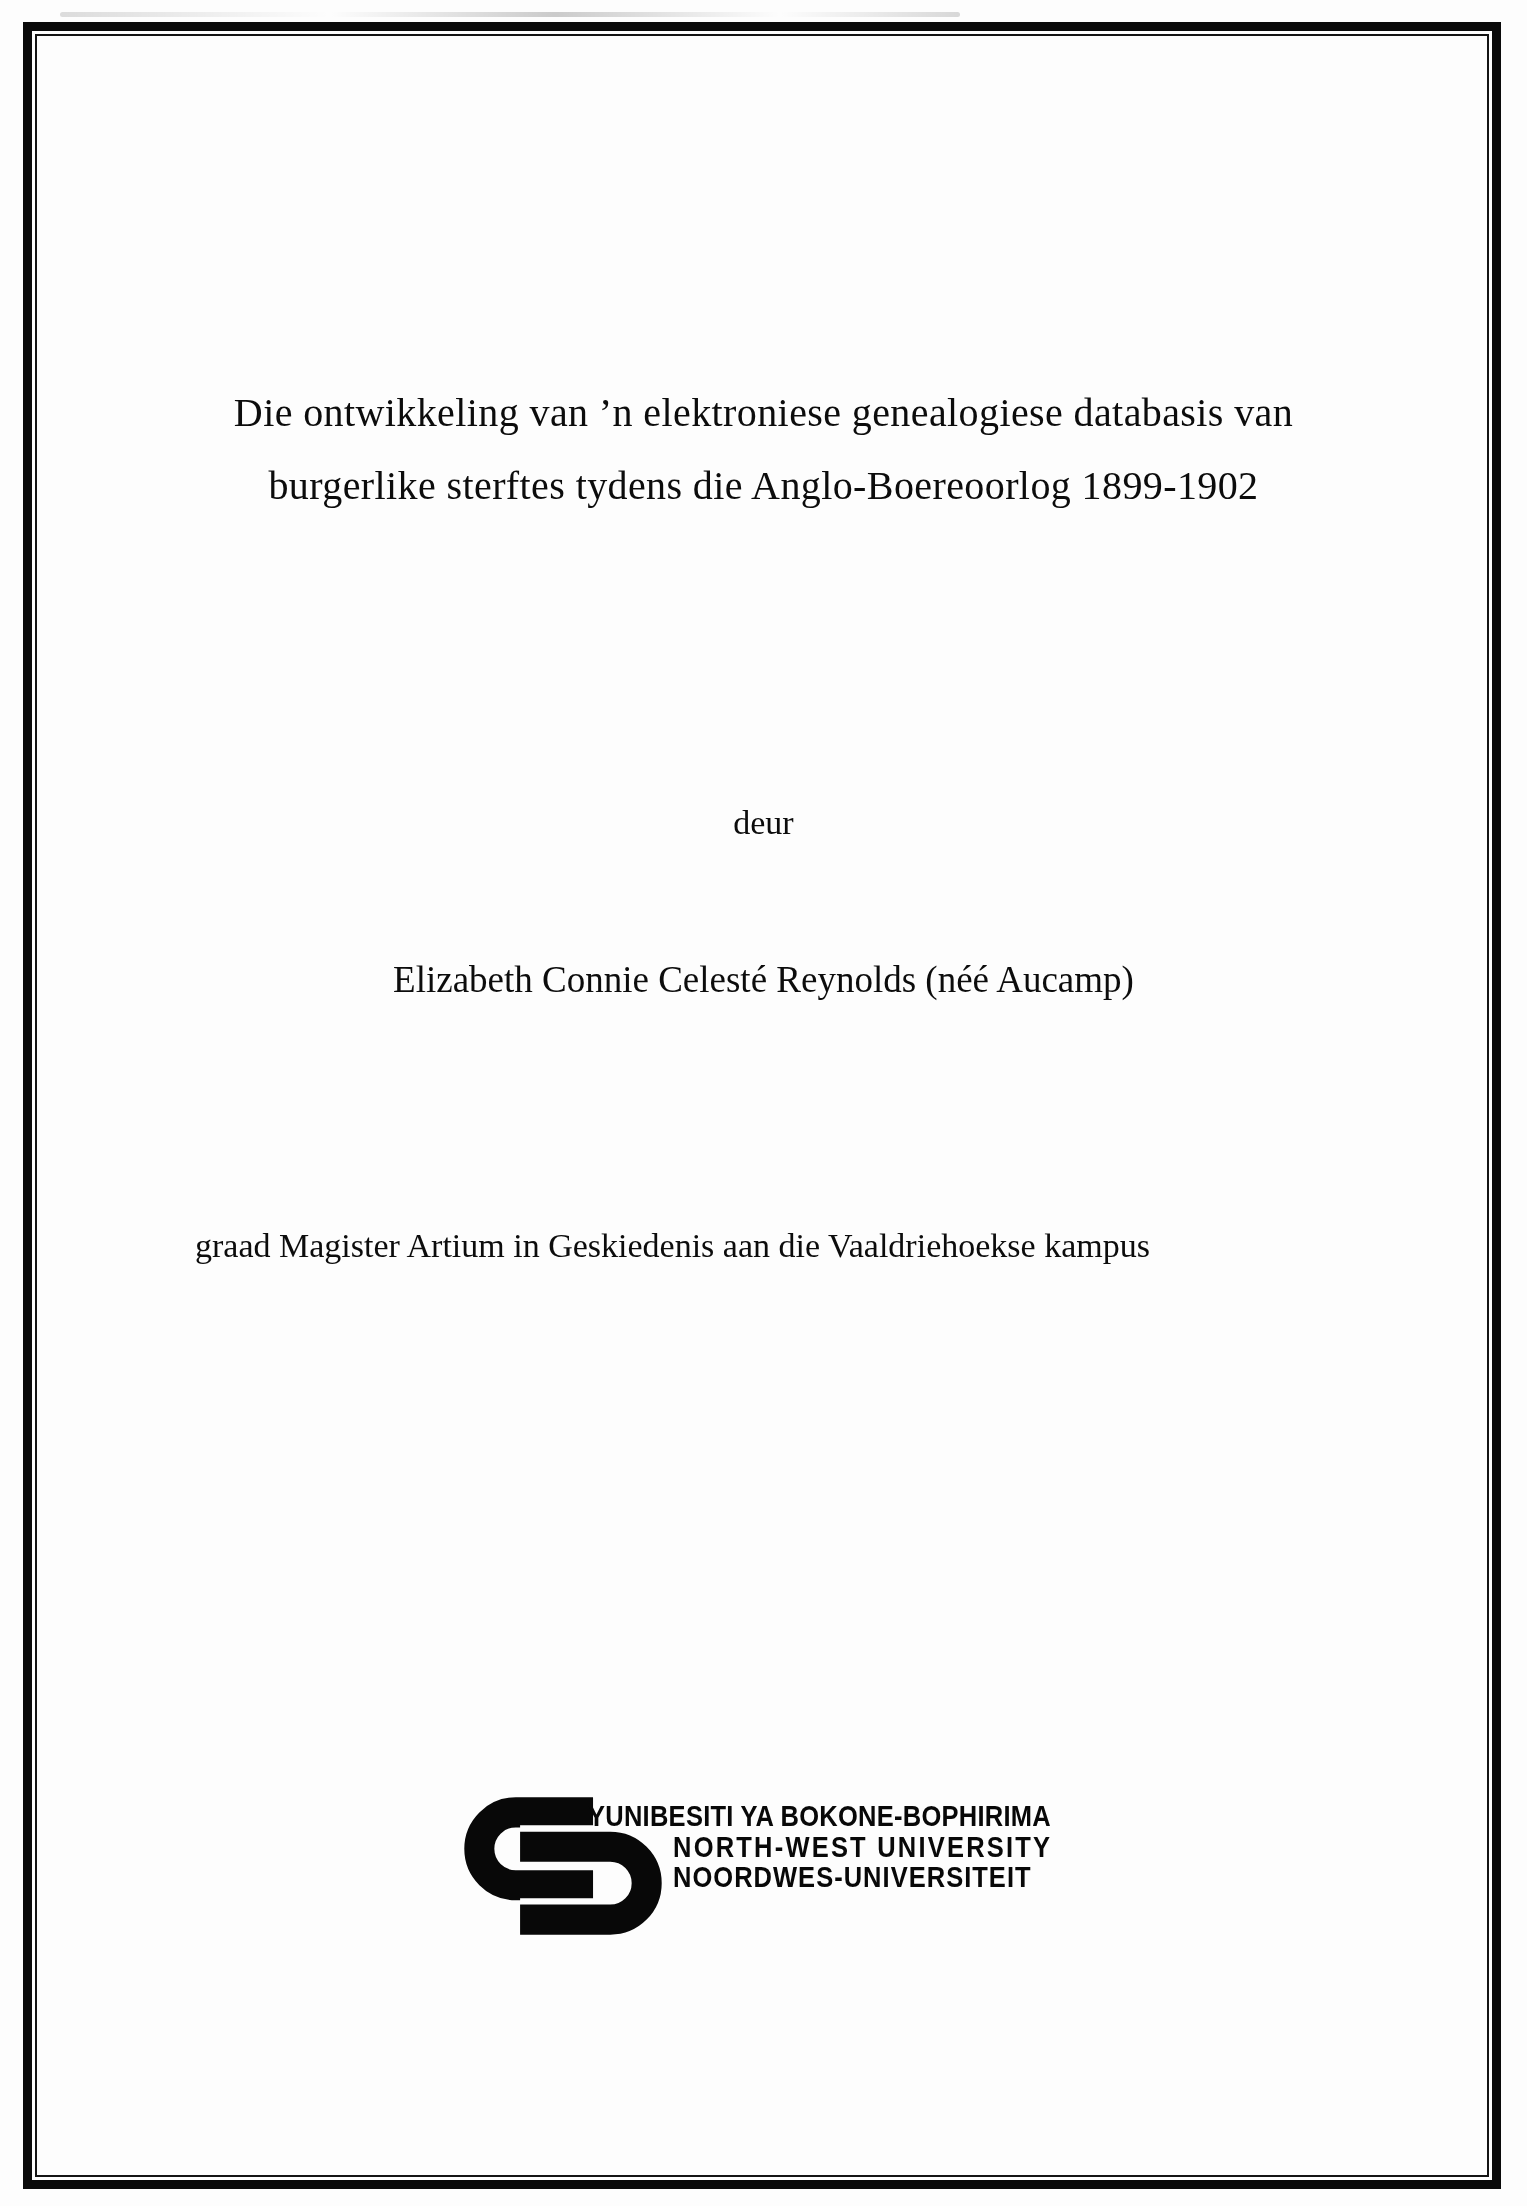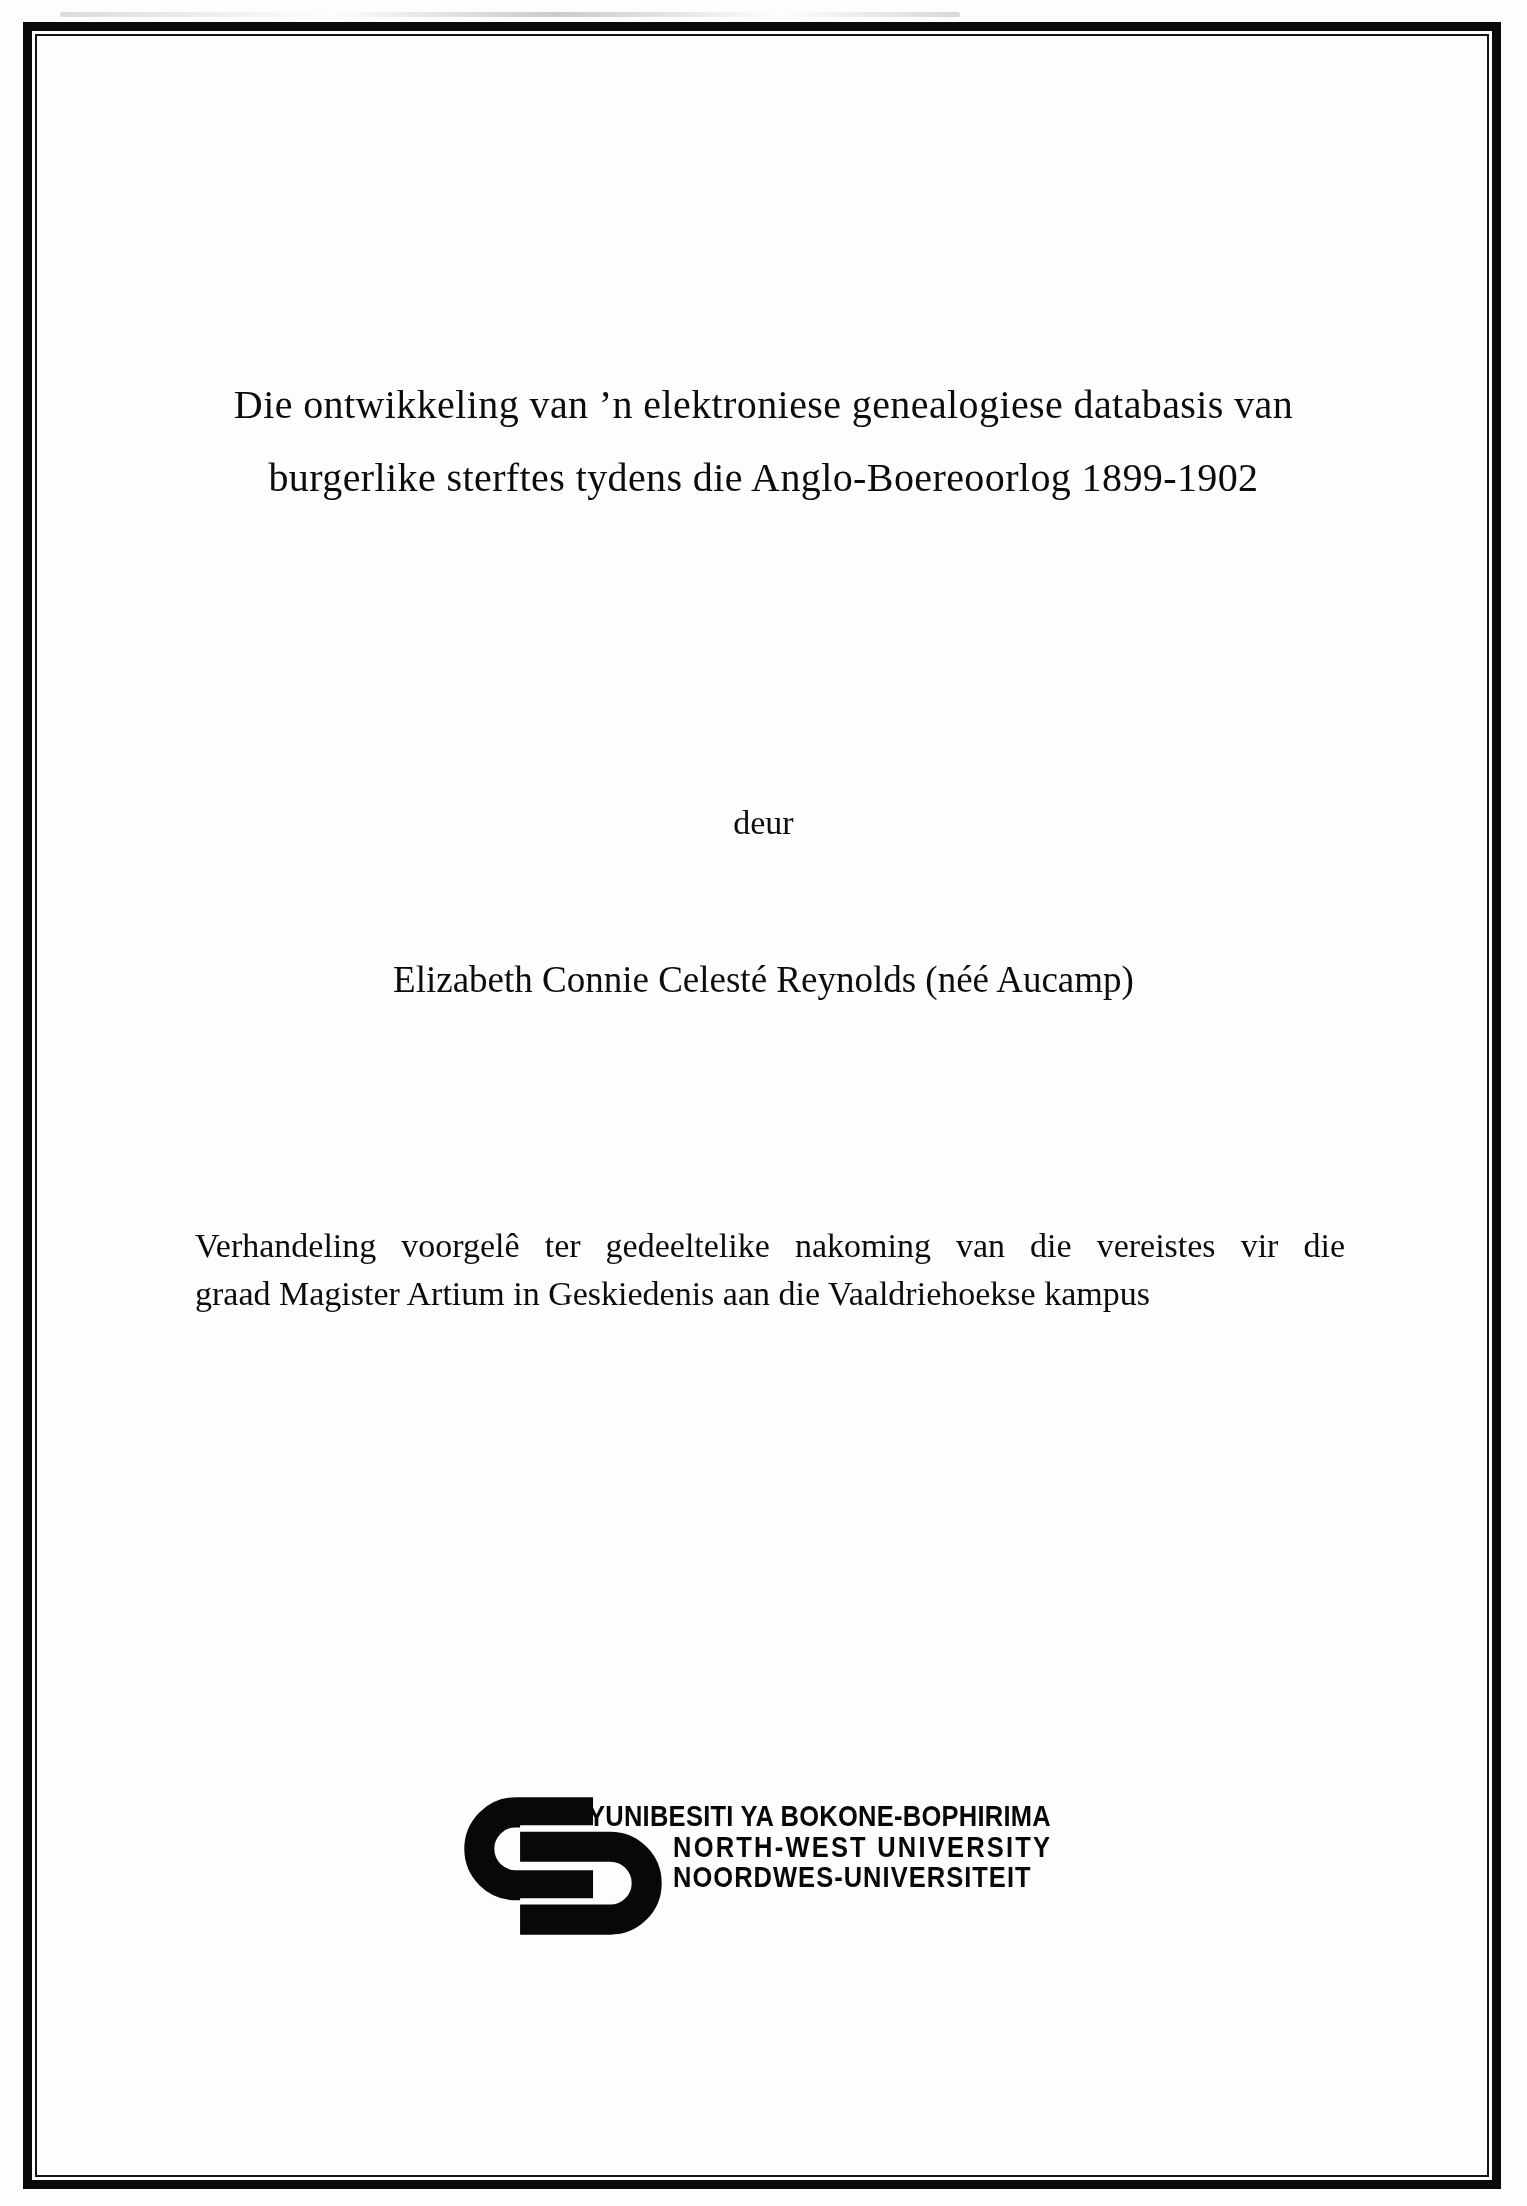--- a/index.html
+++ b/index.html
@@ -22,21 +22,21 @@
   }
   
   .scan-smudge {
     position: absolute; left: 60px; top: 12px; width: 900px; height: 5px;
     background: linear-gradient(90deg, #00000022, #00000000 30%, #00000033 55%, #00000000 80%, #00000026);
     border-radius: 3px;
   }
 
   
   .title-block {
-    position: absolute; top: 368px; left: 120px; right: 120px;
+    position: absolute; top: 376px; left: 120px; right: 120px;
     text-align: center; font-size: 40px; line-height: 73px;
     letter-spacing: 0.4px;
   }
   .byline {
     position: absolute; top: 804px; left: 0; right: 0;
     text-align: center; font-size: 34px;
   }
   .author-line {
     position: absolute; top: 958px; left: 0; right: 0;
     text-align: center; font-size: 37px;
@@ -78,21 +78,20 @@
 <div class="title-block">
   <div>Die ontwikkeling van ’n elektroniese genealogiese databasis van</div>
   <div>burgerlike sterftes tydens die Anglo-Boereoorlog 1899-1902</div>
 </div>
 
 <div class="byline">deur</div>
 
 <div class="author-line">Elizabeth Connie Celesté Reynolds (néé Aucamp)</div>
 
 <div class="degree-block">
-  <div class="just">Verhandeling voorgelê ter gedeeltelike nakoming van die vereistes vir die</div>
   <div><span>graad </span><span class="ital">Magister Artium</span><span> in Geskiedenis aan die Vaaldriehoekse kampus</span></div>
 </div>
 
 <div class="supervisor-block">
 </div>
 
 <svg class="logo-mark" viewBox="0 0 192 136" aria-hidden="true">
 
   <path d="M 124,18 H 52 A 34 34 0 0 0 52,86 H 124" fill="none" stroke="#080808" stroke-width="28"></path>
 

